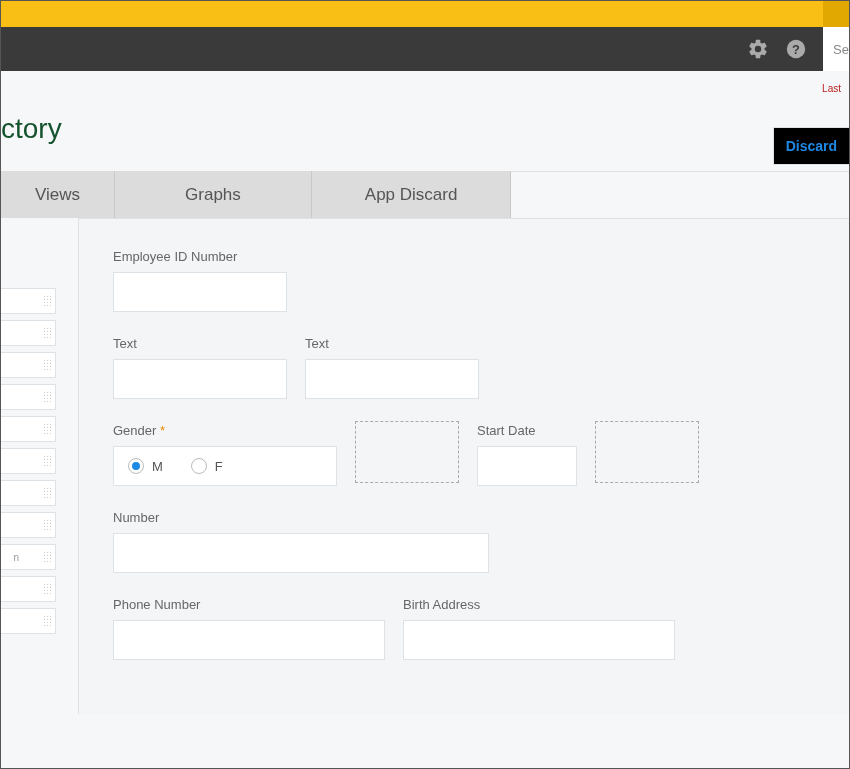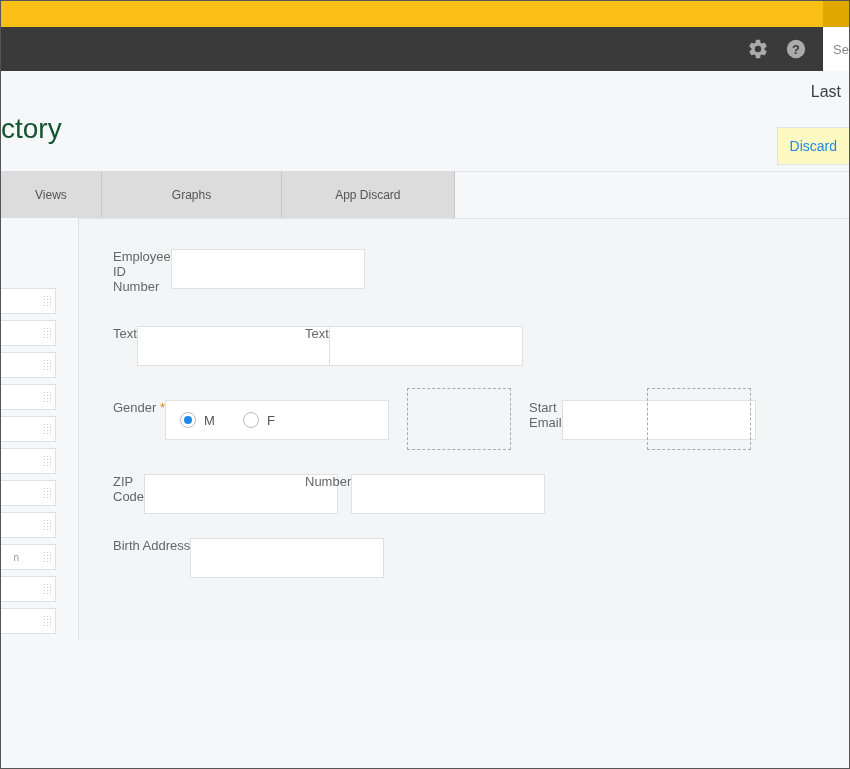--- a/index.html
+++ b/index.html
@@ -54,53 +54,54 @@
       overflow: hidden;
     }
     .header-region {
       padding: 12px 0 18px 0;
       position: relative;
     }
     .last-label {
       position: absolute;
       right: 8px;
       top: 12px;
-      font-size: 16px;
-      color: #404040;
+      font-size: 10px;
+      color: #b91c1c;
     }
     .page-title {
       font-size: 28px;
       font-weight: 300;
       color: #14532d;
       padding-left: 0;
       margin-top: 30px;
     }
     .discard-btn {
       position: absolute;
       right: 0;
       top: 56px;
       border: 1px solid #dde2e6;
-      background: #fef9c3;
+      background: #000000;
       color: #1e88e5;
       padding: 10px 12px;
       font-size: 14px;
       border-right: none;
       cursor: pointer;
+      font-weight: bold;
     }
     .tabs {
       display: flex;
       background: #dcdcdc;
       height: 47px;
       margin-top: 8px;
     }
     .tab {
       padding: 0 46px;
       display: flex;
       align-items: center;
-      font-size: 12px;
+      font-size: 17px;
       color: #555;
       border-right: 1px solid #c8c8c8;
       cursor: pointer;
       background: #dcdcdc;
     }
     .tab.views { padding: 0 34px; }
     .tab.graphs { padding: 8px 70px; }
     .tab.settings { padding: 0 53px; }
     .tab-blank {
       flex: 1;
@@ -155,21 +156,21 @@
     }
     .req { color: #e68a00; }
     .text-input {
       border: 1px solid #dde2e6;
       background: #fff;
       height: 40px;
       padding: 0 8px;
       font-size: 13px;
     }
     .row { display: flex; gap: 18px; margin-bottom: 24px; flex-wrap: nowrap;}
-    .col { display: flex; flex-direction: row; }
+    .col { display: flex; flex-direction: column; }
     .radio-group {
       border: 1px solid #dde2e6;
       background: #fff;
       height: 40px;
       display: flex;
       align-items: center;
       padding: 0 14px;
       gap: 28px;
       width: 224px;
     }
@@ -267,38 +268,38 @@
             <span>M</span>
           </div>
           <div class="radio-item">
             <span class="radio"></span>
             <span>F</span>
           </div>
         </div>
       </div>
       <div class="drop-zone" style="align-self:flex-start; margin-top:-2px;"></div>
       <div class="col" style="width:100px;">
-        <label class="field-label">Start Email</label>
+        <label class="field-label">Start Date</label>
         <input class="text-input" style="">
       </div>
       <div class="drop-zone" style="align-self:flex-start; margin-top:-2px;"></div>
     </div>
 
     <div class="row">
-      <div class="col" style="width:174px;">
-        <label class="field-label">ZIP Code</label>
-        <input class="text-input" style="">
-      </div>
       <div class="col" style="width:376px;">
         <label class="field-label">Number</label>
         <input class="text-input" style="">
       </div>
     </div>
 
     <div class="row">
       <div class="col" style="width:272px;">
+        <label class="field-label">Phone Number</label>
+        <input class="text-input" style="">
+      </div>
+      <div class="col" style="width:272px;">
         <label class="field-label">Birth Address</label>
         <input class="text-input" style="">
       </div>
     </div>
 
   </div>
 </div>
 
 </body></html>

